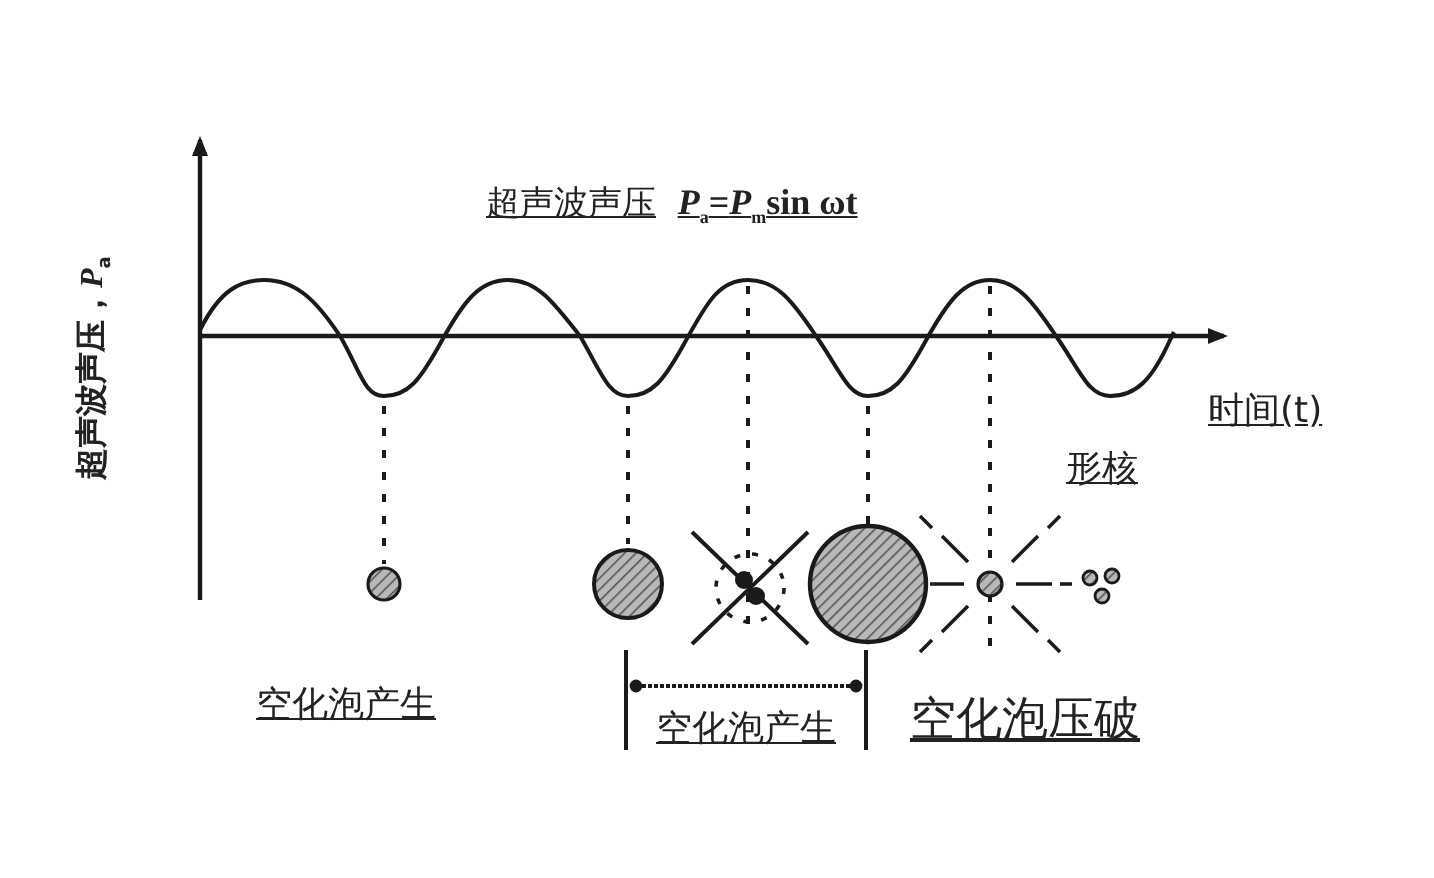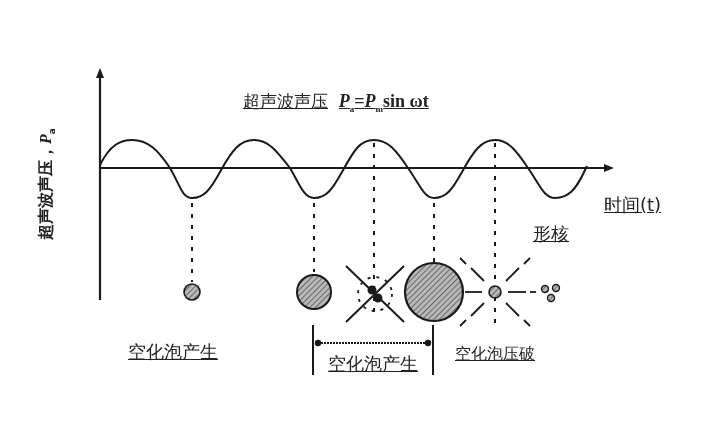--- a/index.html
+++ b/index.html
@@ -111,14 +111,14 @@
 
 <div class="lbl title">
   <span class="cjk">超声波声压</span>&nbsp;
   <span class="f"><i>P</i><sub>a</sub><span>=</span><i>P</i><sub>m</sub><span>sin ωt</span></span>
 </div>
 
 <div class="lbl cjk" style="left:604px; top:193px; font-size:18px;">时间(t)</div>
 
 <div class="lbl cjk" style="left:128px; top:340px; font-size:18px;">空化泡产生</div>
 <div class="lbl cjk" style="left:328px; top:352px; font-size:18px;">空化泡产生</div>
-<div class="lbl cjk" style="left:455px; top:344px; font-size:16px;">空化泡压破</div>
+<div class="lbl cjk" style="left:455px; top:344px; font-size:23px;">空化泡压破</div>
 <div class="lbl cjk" style="left:533px; top:222px; font-size:18px;text-align:center;">形核</div>
 
 </body></html>

